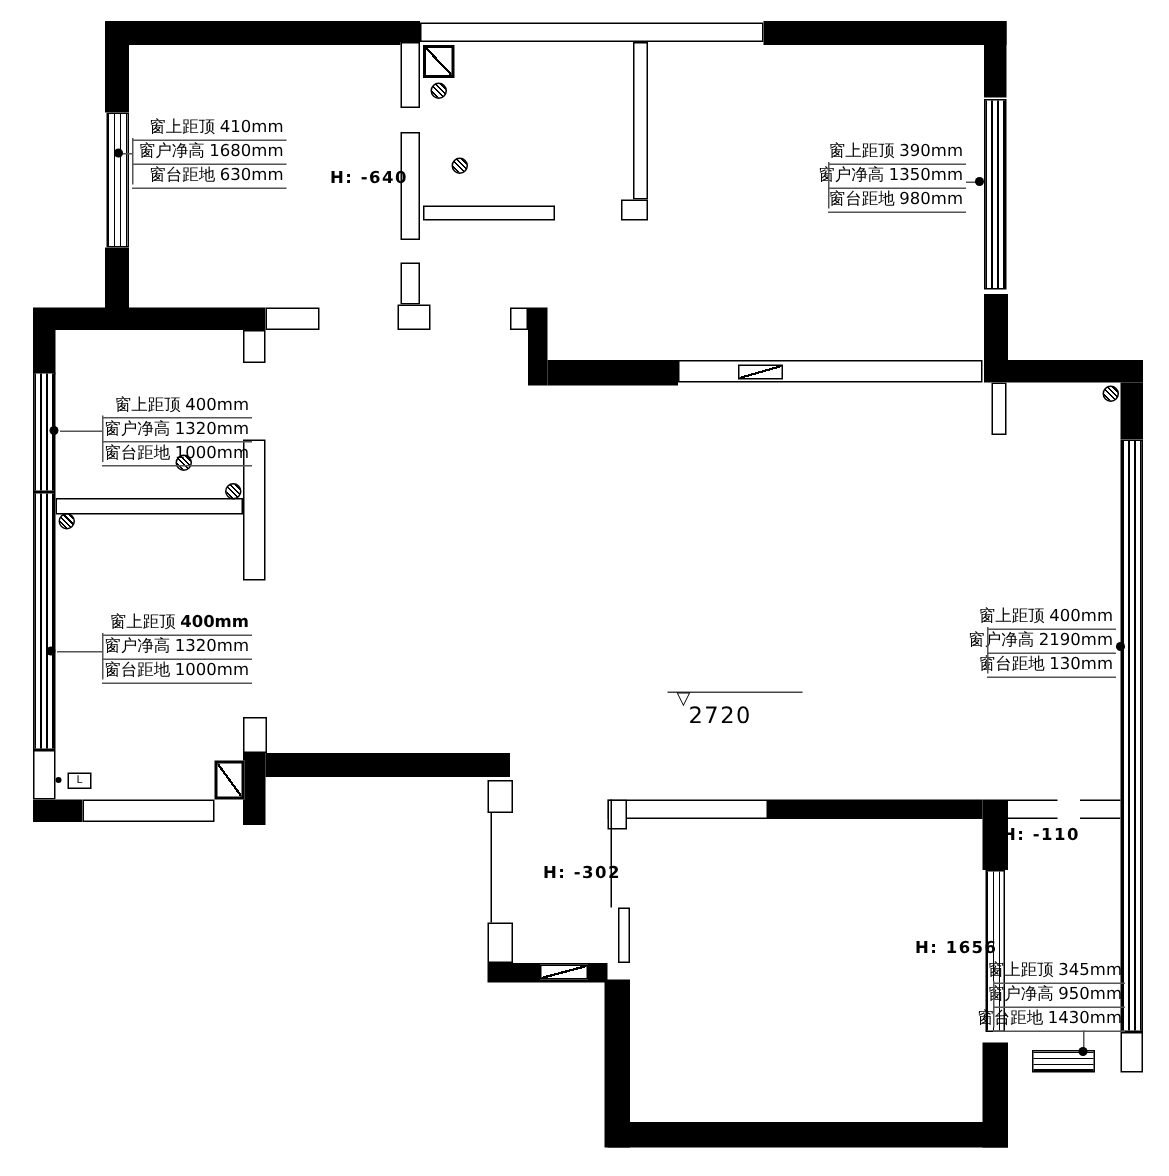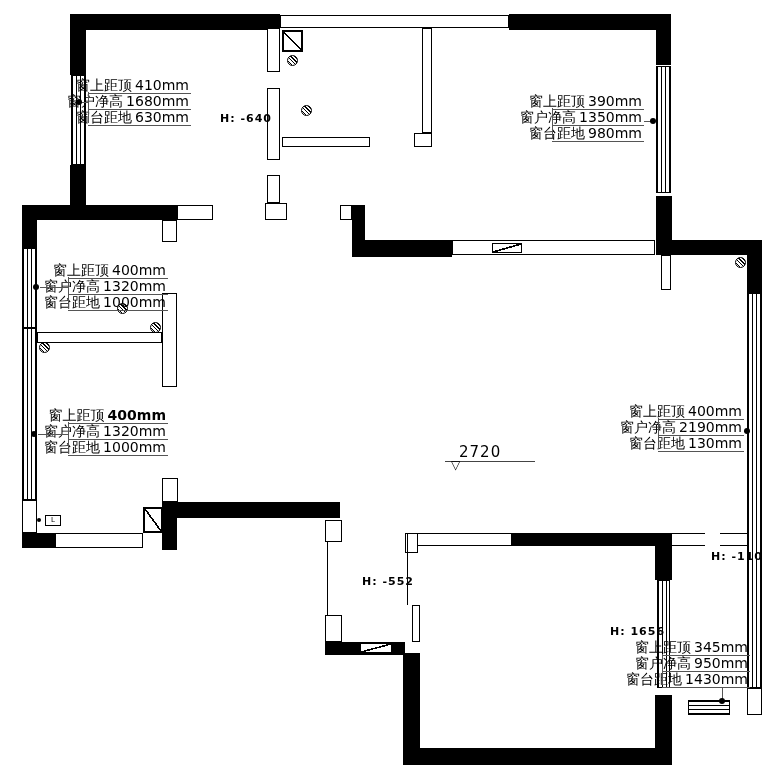--- a/index.html
+++ b/index.html
@@ -15,21 +15,21 @@
   .win-h{position:absolute;box-sizing:border-box;border:1px solid #000;background:#fff;
     background-image:repeating-linear-gradient(to bottom,#000 0 1px,transparent 1px 4px);}
   .drain{position:absolute;width:9px;height:9px;border-radius:50%;border:1px solid #000;
     background:repeating-linear-gradient(45deg,#000 0 1px,transparent 1px 2.5px);}
   .flue{position:absolute;box-sizing:border-box;border:2px solid #000;
     background:#fff linear-gradient(to top right,transparent 47%,#000 47%,#000 53%,transparent 53%);}
   .door{position:absolute;box-sizing:border-box;border:1px solid #000;
     background:#fff linear-gradient(to bottom right,transparent 45%,#000 45%,#000 55%,transparent 55%);}
   .meter{position:absolute;box-sizing:border-box;border:1px solid #000;background:#fff;
     font-size:7px;line-height:9px;text-align:center;}
-  .ann{position:absolute;font-size:14px;}
+  .ann{position:absolute;font-size:11px;}
   .ann .ann-row{height:15px;line-height:14px;border-bottom:1px solid #555;
     display:flex;justify-content:flex-end;gap:3px;padding-right:2px;white-space:nowrap;}
   .ann .bracket{position:absolute;left:0;top:14px;width:1px;height:31px;background:#555;}
   .bold-val{font-weight:bold;}
   .ldr{position:absolute;background:#555;}
   .dot{position:absolute;width:6px;height:6px;border-radius:50%;background:#000;}
   .hlabel{position:absolute;font-size:11px;font-weight:bold;letter-spacing:1px;white-space:nowrap;}
   .lvl-text{position:absolute;font-size:15px;letter-spacing:1px;}
   .lvl-line{position:absolute;height:1px;background:#444;}
   .lvl-tri{position:absolute;font-size:12px;line-height:12px;}
@@ -217,21 +217,21 @@
     <div class="ann-row">
         <span>窗台距地</span>
         <span>1430mm</span>
       </div>
     <div class="bracket"></div>
   </div>
   <div class="ldr" style="left:722px;top:687px;width:1px;height:14px"></div>
   <div class="dot" style="left:719px;top:698px"></div>
 
   <div class="hlabel" style="left:220px;top:112px">H: -640</div>
-  <div class="hlabel" style="left:362px;top:575px">H: -552</div>
-  <div class="hlabel" style="left:711px;top:550px">H: -110</div>
+  <div class="hlabel" style="left:362px;top:575px">H: -302</div>
+  <div class="hlabel" style="left:668px;top:550px">H: -110</div>
   <div class="hlabel" style="left:610px;top:625px">H: 1656</div>
 
-  <div class="lvl-text" style="left:459px;top:443px">2720</div>
+  <div class="lvl-text" style="left:459px;top:468px">2720</div>
   <div class="lvl-line" style="left:445px;top:461px;width:90px"></div>
   <div class="lvl-tri" style="left:451px;top:459px">▽</div>
 
 </div>
 
 </body></html>

